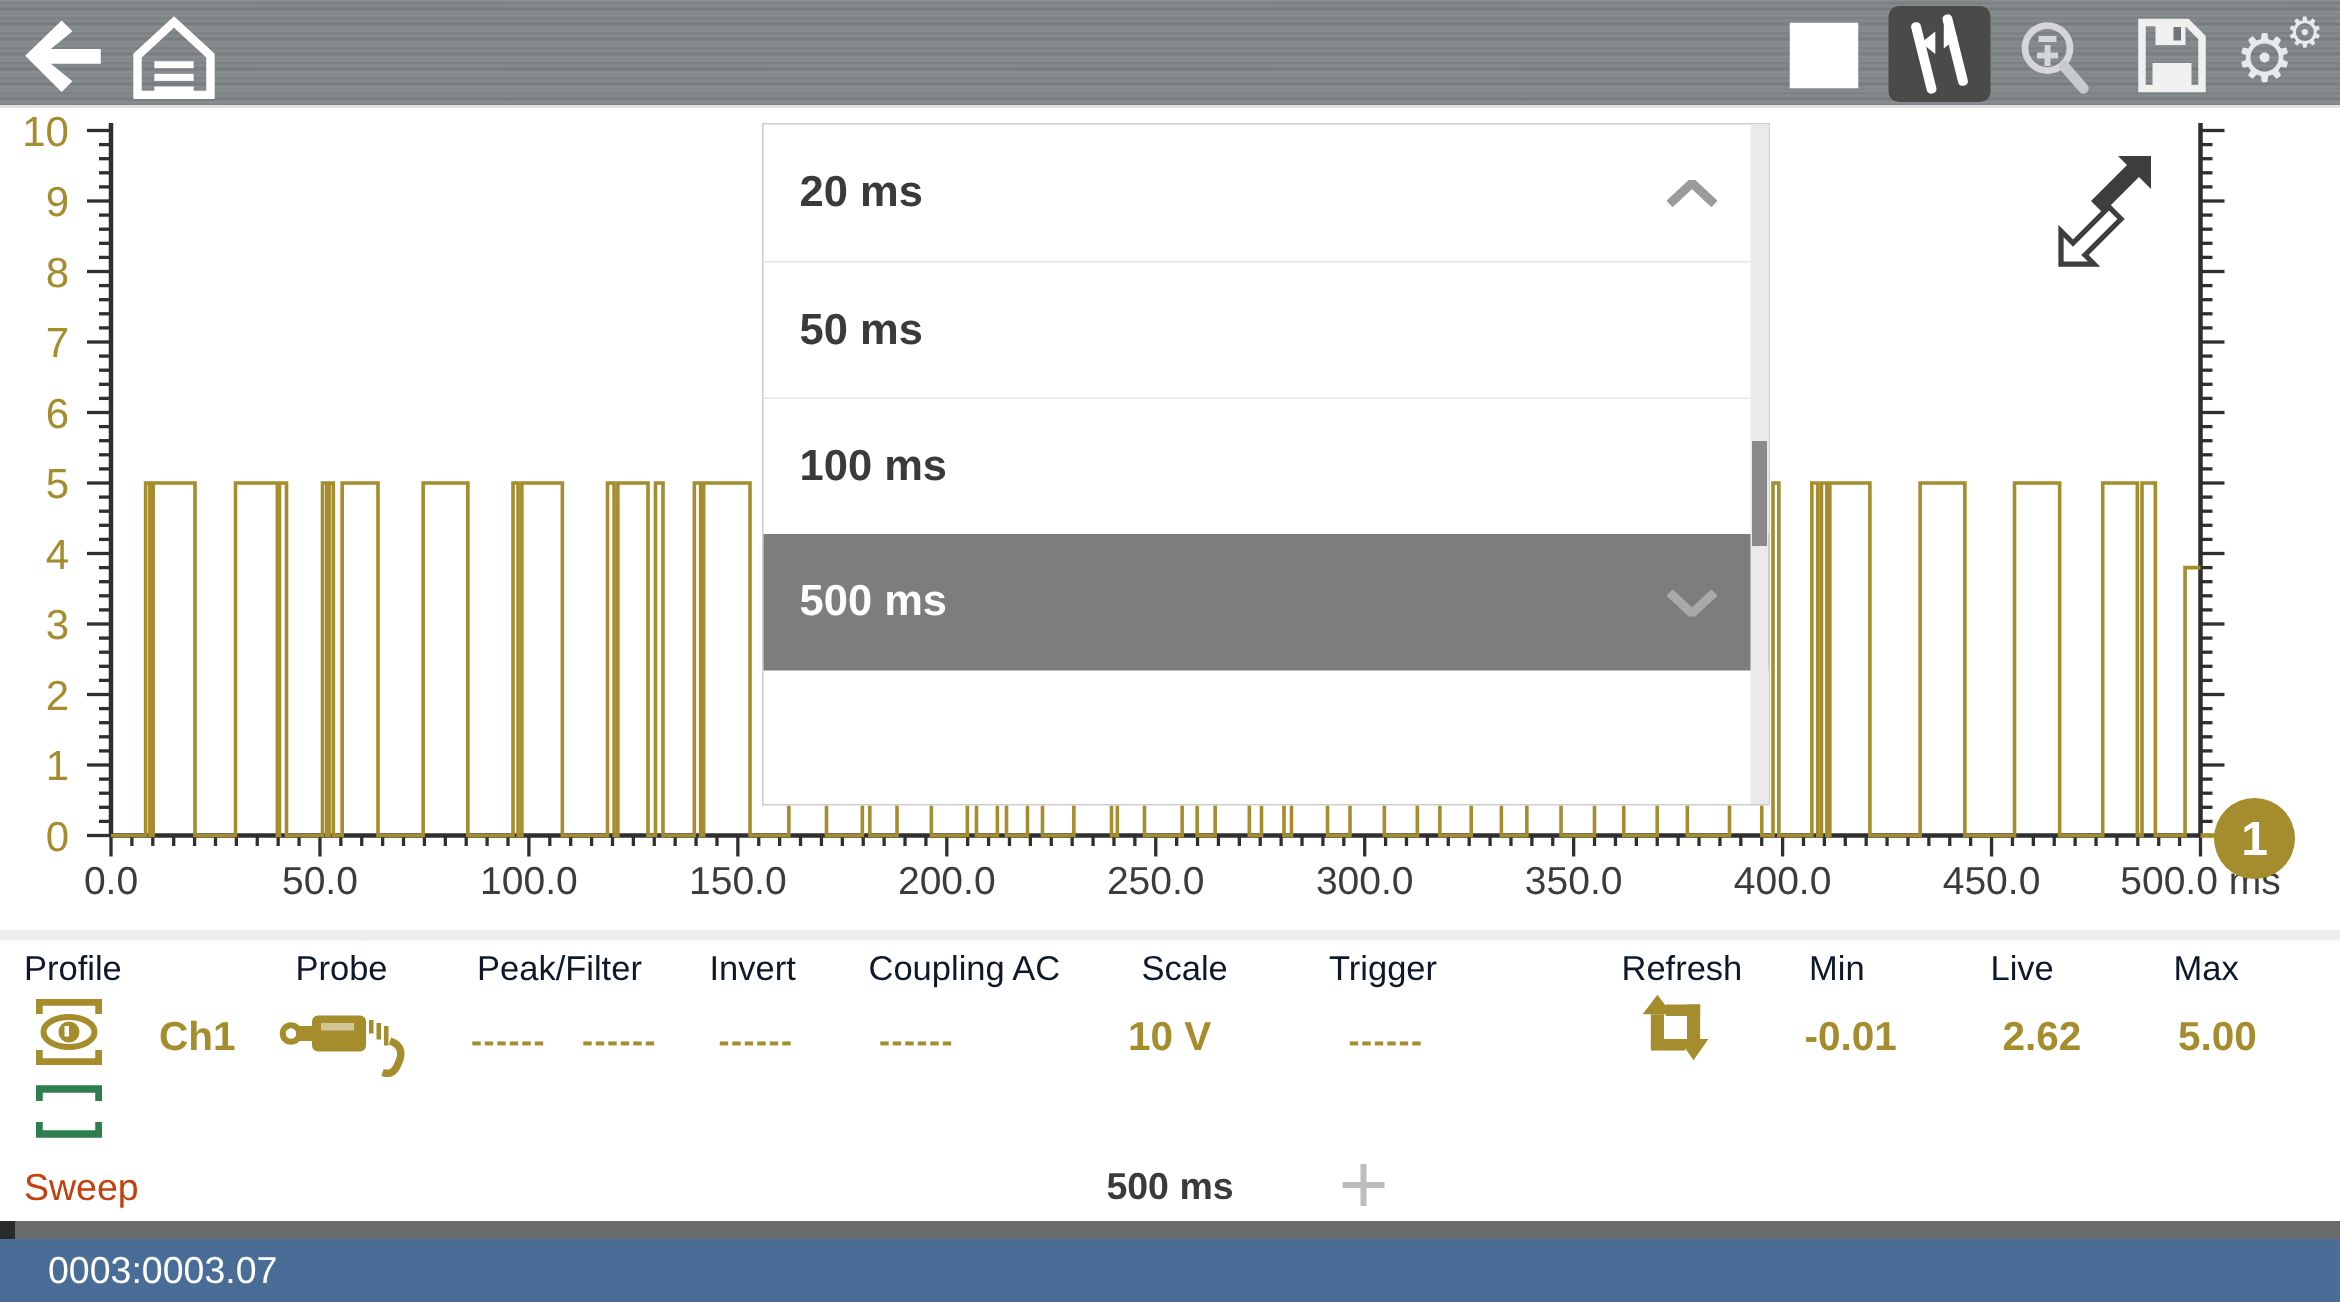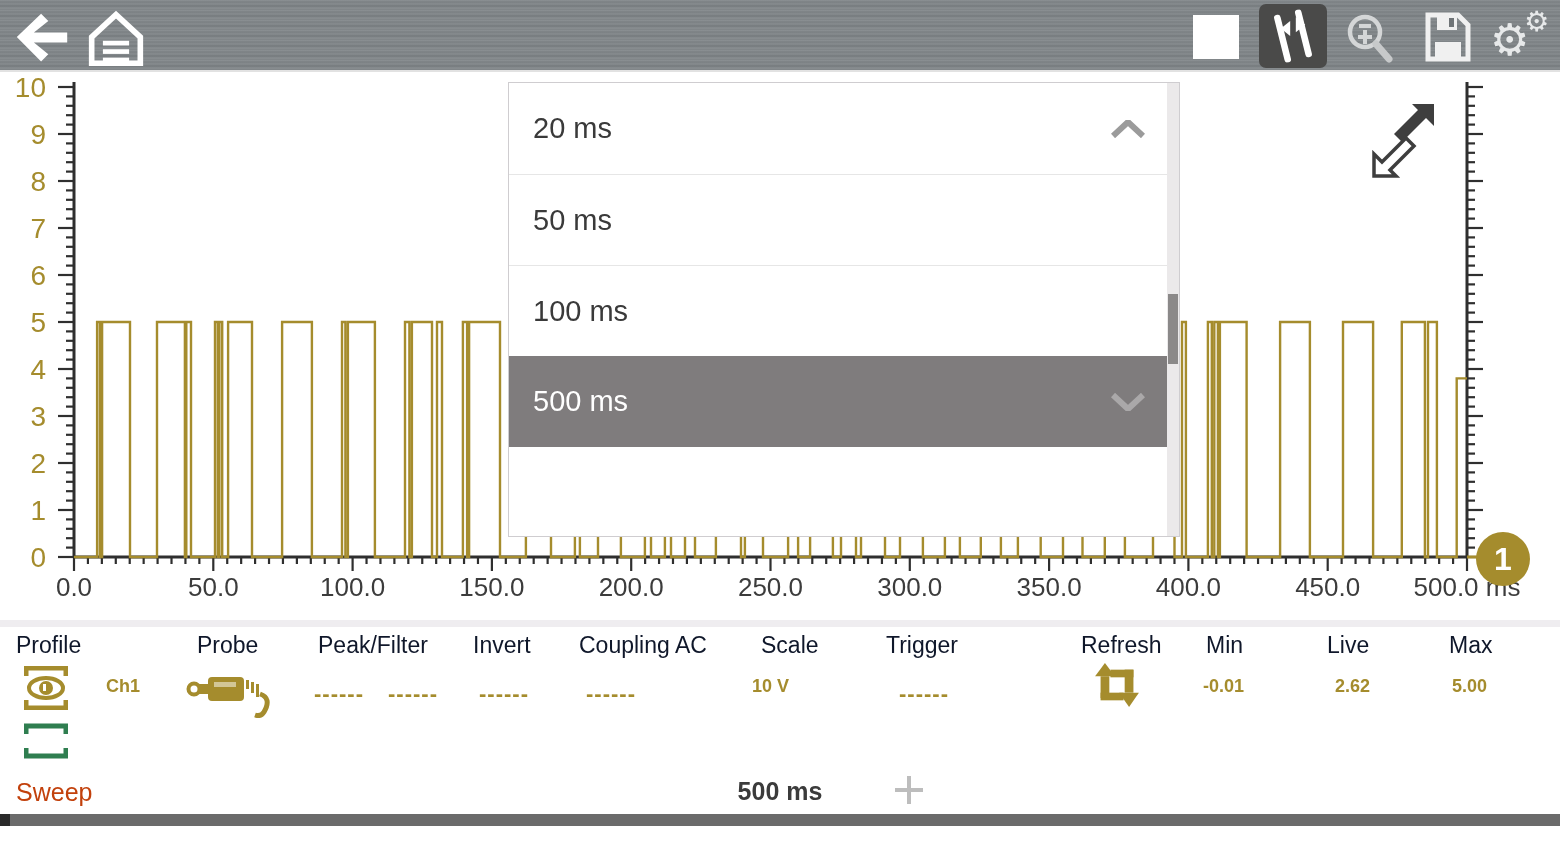--- a/index.html
+++ b/index.html
@@ -18,31 +18,31 @@
   
   #plot{position:absolute;left:0;top:72px;}
   .ylab{fill:#a58c2d;font:28px "Liberation Sans",sans-serif;}
   .xlab{fill:#3c3c3c;font:26px "Liberation Sans",sans-serif;}
   .badge-num{fill:#fff;font:bold 32px "Liberation Sans",sans-serif;}
 
   
   .dropdown{position:absolute;left:508px;top:82px;width:672px;height:455px;background:#fff;
     border:1px solid #cfcdd0;box-sizing:border-box;z-index:30;}
   .dd-row{position:relative;height:91px;display:flex;align-items:center;padding-left:24px;
-    font-size:29px;font-weight:400;color:#3a3a3a;box-sizing:border-box;}
+    font-size:29px;font-weight:700;color:#3a3a3a;box-sizing:border-box;}
   .dd-row + .dd-row{border-top:1px solid #e6e6e6;}
   .dd-row.selected{background:#7f7c7d;color:#fff;border-top:none;}
   .dd-chevron{position:absolute;right:34px;top:50%;transform:translateY(-50%);}
   .dd-track{position:absolute;right:0;top:0;width:12px;height:100%;background:#ebe9ea;}
   .dd-thumb{position:absolute;right:1px;top:211px;width:10px;height:70px;background:#8b8989;}
 
   
   .panel-sep{position:absolute;left:0;top:620px;width:1560px;height:7px;background:#efedf0;}
   .hdr{position:absolute;top:632px;font-size:23px;color:#0f172a;white-space:nowrap;}
-  .val{position:absolute;top:676px;font-size:18px;font-weight:bold;color:#a58c2d;white-space:nowrap;}
+  .val{position:absolute;top:676px;font-size:27px;font-weight:bold;color:#a58c2d;white-space:nowrap;}
   .dash{top:681px;font-size:22px;letter-spacing:1px;width:46px;text-align:center;}
   .icon-abs{position:absolute;}
   .sweep-label{position:absolute;left:16px;top:778px;font-size:25px;color:#c2410c;}
   .sweep-value{position:absolute;left:700px;top:777px;width:160px;text-align:center;
     font-size:25px;font-weight:bold;color:#3b3b3b;}
 
   
   .gray-strip{position:absolute;left:0;top:814px;width:1560px;height:12px;background:#6b6b6b;}
   .gray-strip-notch{position:absolute;left:0;top:0;width:10px;height:12px;background:#2a2a2a;}
   .status-bar{position:absolute;left:0;top:826px;width:1560px;height:42px;background:#4a6d97;
@@ -439,14 +439,17 @@
   <span class="sweep-label">Sweep</span>
   <span class="sweep-value">500 ms</span>
   <svg class="icon-abs" style="left:893px;top:774px;" width="32" height="32">
     <line x1="16" y1="2" x2="16" y2="30" stroke="#bdbdbd" stroke-width="4"></line>
     <line x1="2" y1="16" x2="30" y2="16" stroke="#bdbdbd" stroke-width="4"></line>
   </svg>
 
   <div class="gray-strip">
     <div class="gray-strip-notch"></div>
   </div>
+  <div class="status-bar">
+    <span class="status-text">0003:0003.07</span>
+  </div>
 
 </div>
 
 </body></html>

